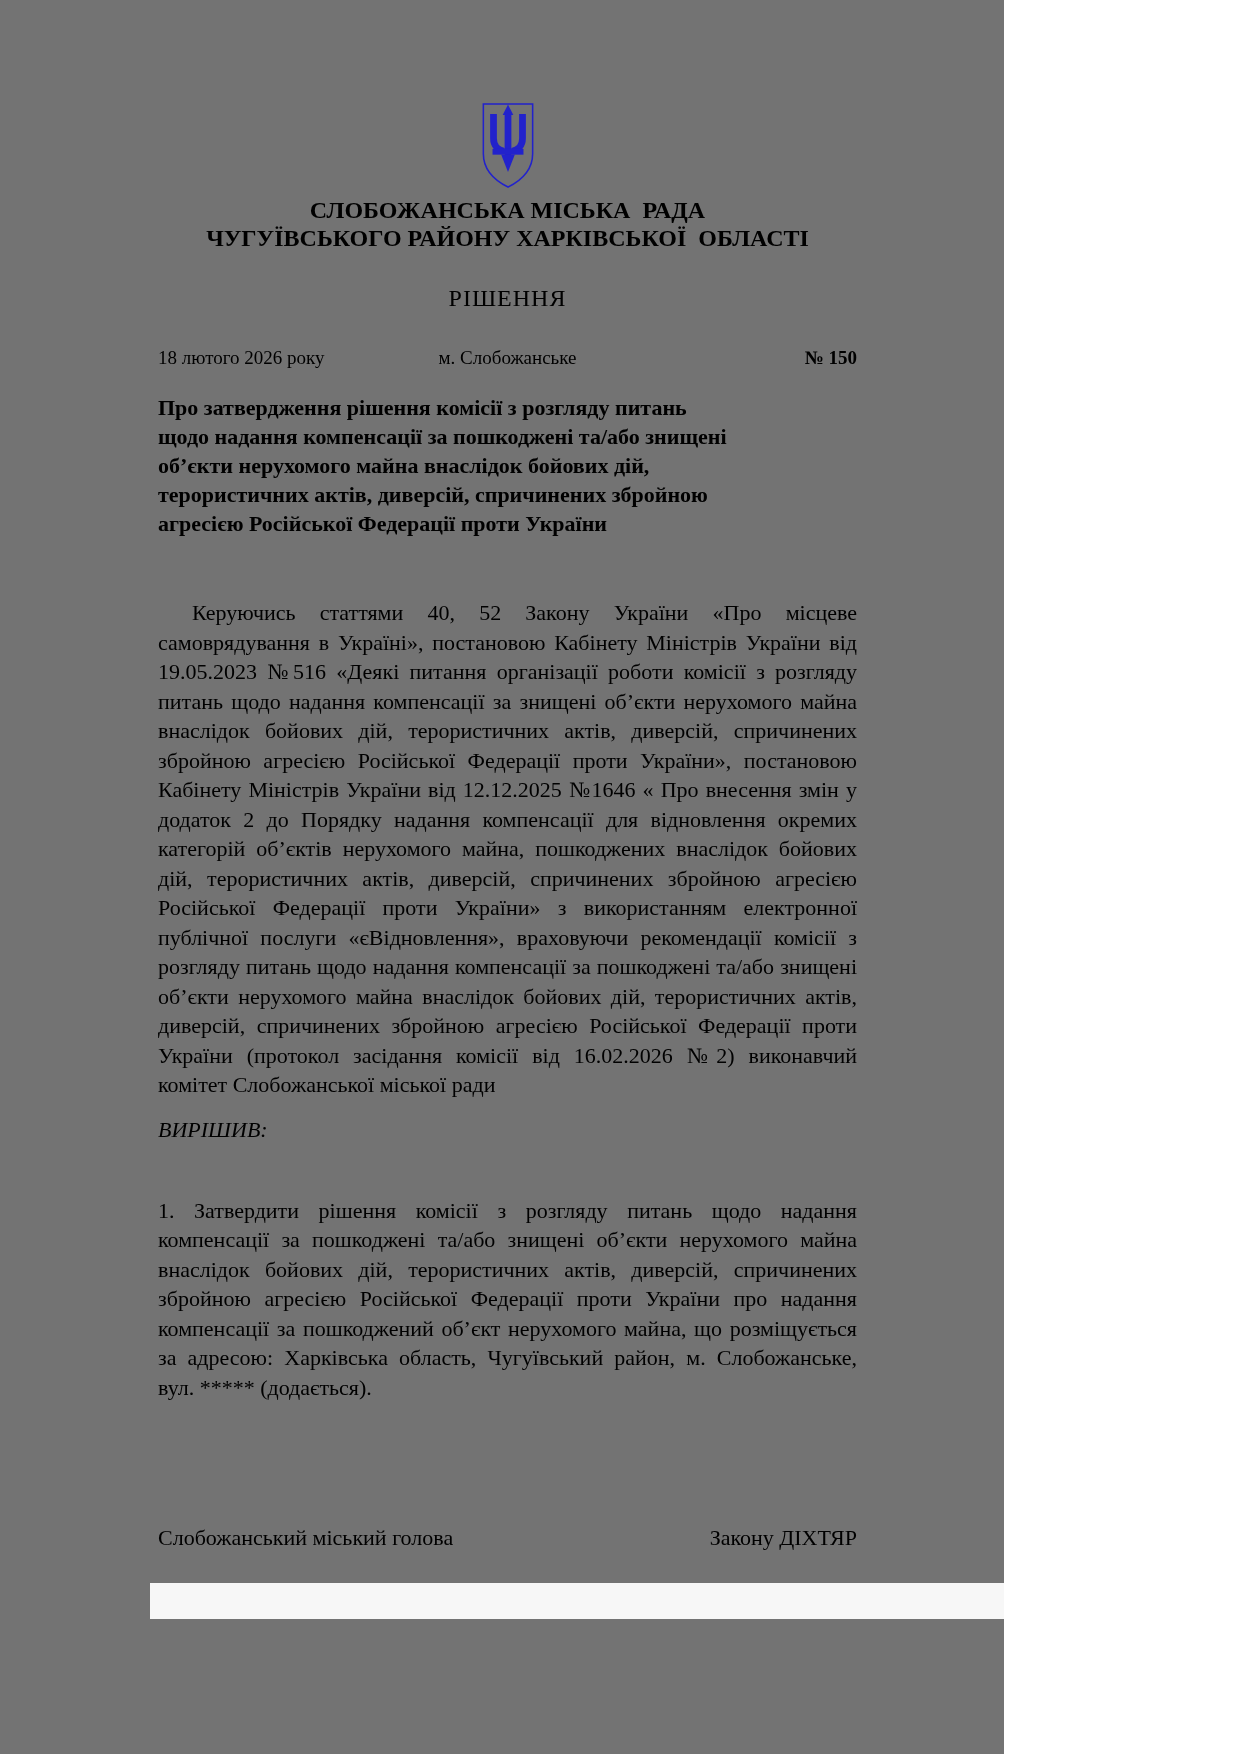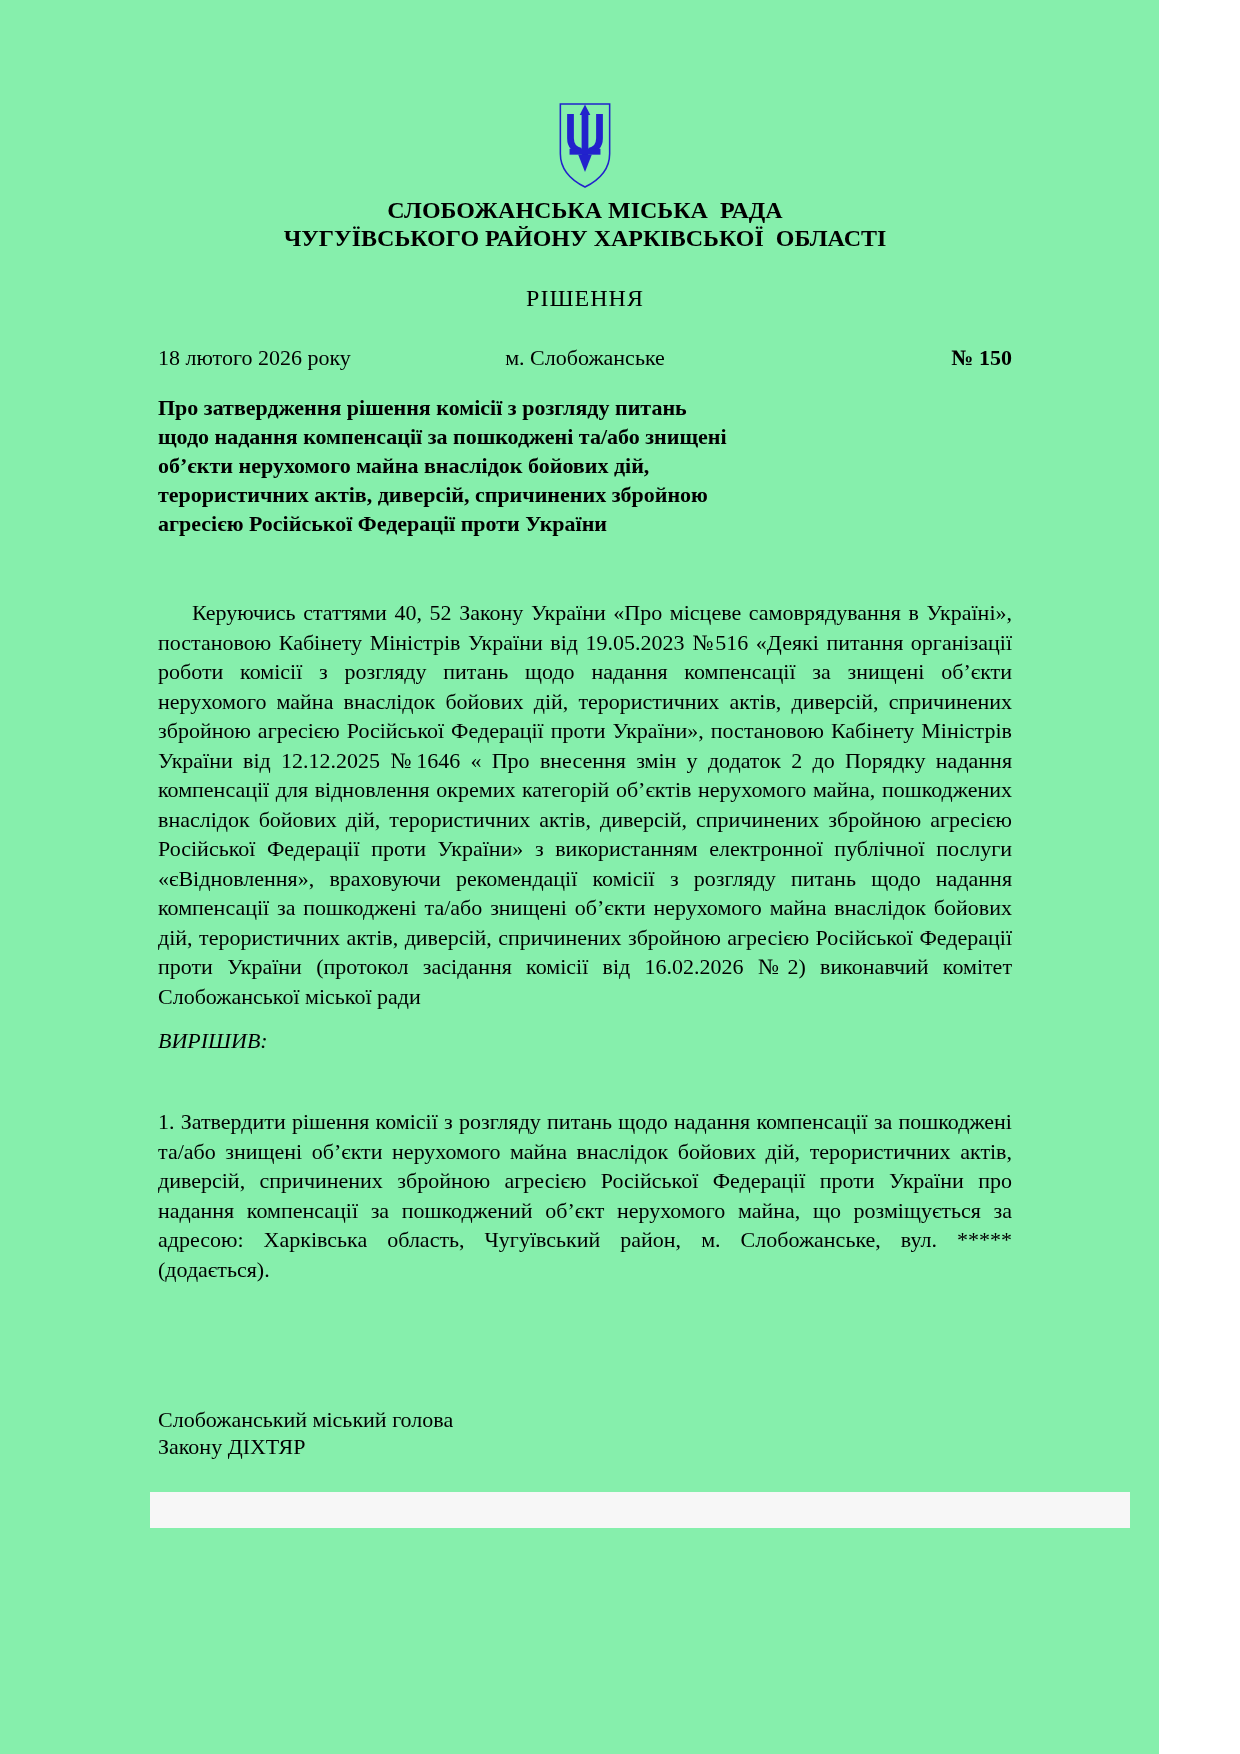--- a/index.html
+++ b/index.html
@@ -2,23 +2,23 @@
 <html lang="uk" style="--emblem-color: #2222cc;"><head>
 <meta charset="utf-8">
 <style>
   html, body {
     margin: 0;
     padding: 0;
     background: #ffffff;
   }
   .page {
     position: relative;
-    width: 1159px;
+    width: 1004px;
     height: 1754px;
-    background: #86efac;
+    background: #737373;
     box-sizing: border-box;
     padding: 100px 147px 0 158px;
     font-family: "Liberation Serif", "DejaVu Serif", serif;
     color: #000000;
     overflow: hidden;
   }
   .emblem-wrap {
     text-align: center;
     margin-bottom: 6px;
   }
@@ -38,21 +38,21 @@
     text-align: center;
     font-weight: normal;
     font-size: 24px;
     line-height: 28px;
     margin-top: 32px;
     letter-spacing: 1px;
   }
   .date-row {
     display: flex;
     margin-top: 32px;
-    font-size: 22px;
+    font-size: 19px;
     line-height: 27px;
   }
   .date-row .cell-left  { flex: 1 1 0; text-align: left; }
   .date-row .cell-mid   { flex: 1.2 1 0; text-align: center; }
   .date-row .cell-right { flex: 1 1 0; text-align: right; font-weight: bold; }
   .subject {
     margin-top: 22px;
     font-weight: bold;
     font-size: 22px;
     line-height: 29px;
@@ -75,21 +75,20 @@
     line-height: 29.5px;
     text-align: justify;
   }
   .items-block { margin-top: 52px; }
   .signature-row {
     display: flex;
     justify-content: space-between;
     margin-top: 122px;
     font-size: 22px;
     line-height: 27px;
-    flex-direction: column;
   }
   .gray-band {
     margin-top: 32px;
     margin-left: -8px;
     width: 980px;
     height: 36px;
     background: #f7f7f7;
   }
   .tz { fill: var(--emblem-color, #2222cc); }
   .tz-stroke { stroke: var(--emblem-color, #2222cc); fill: none; }

